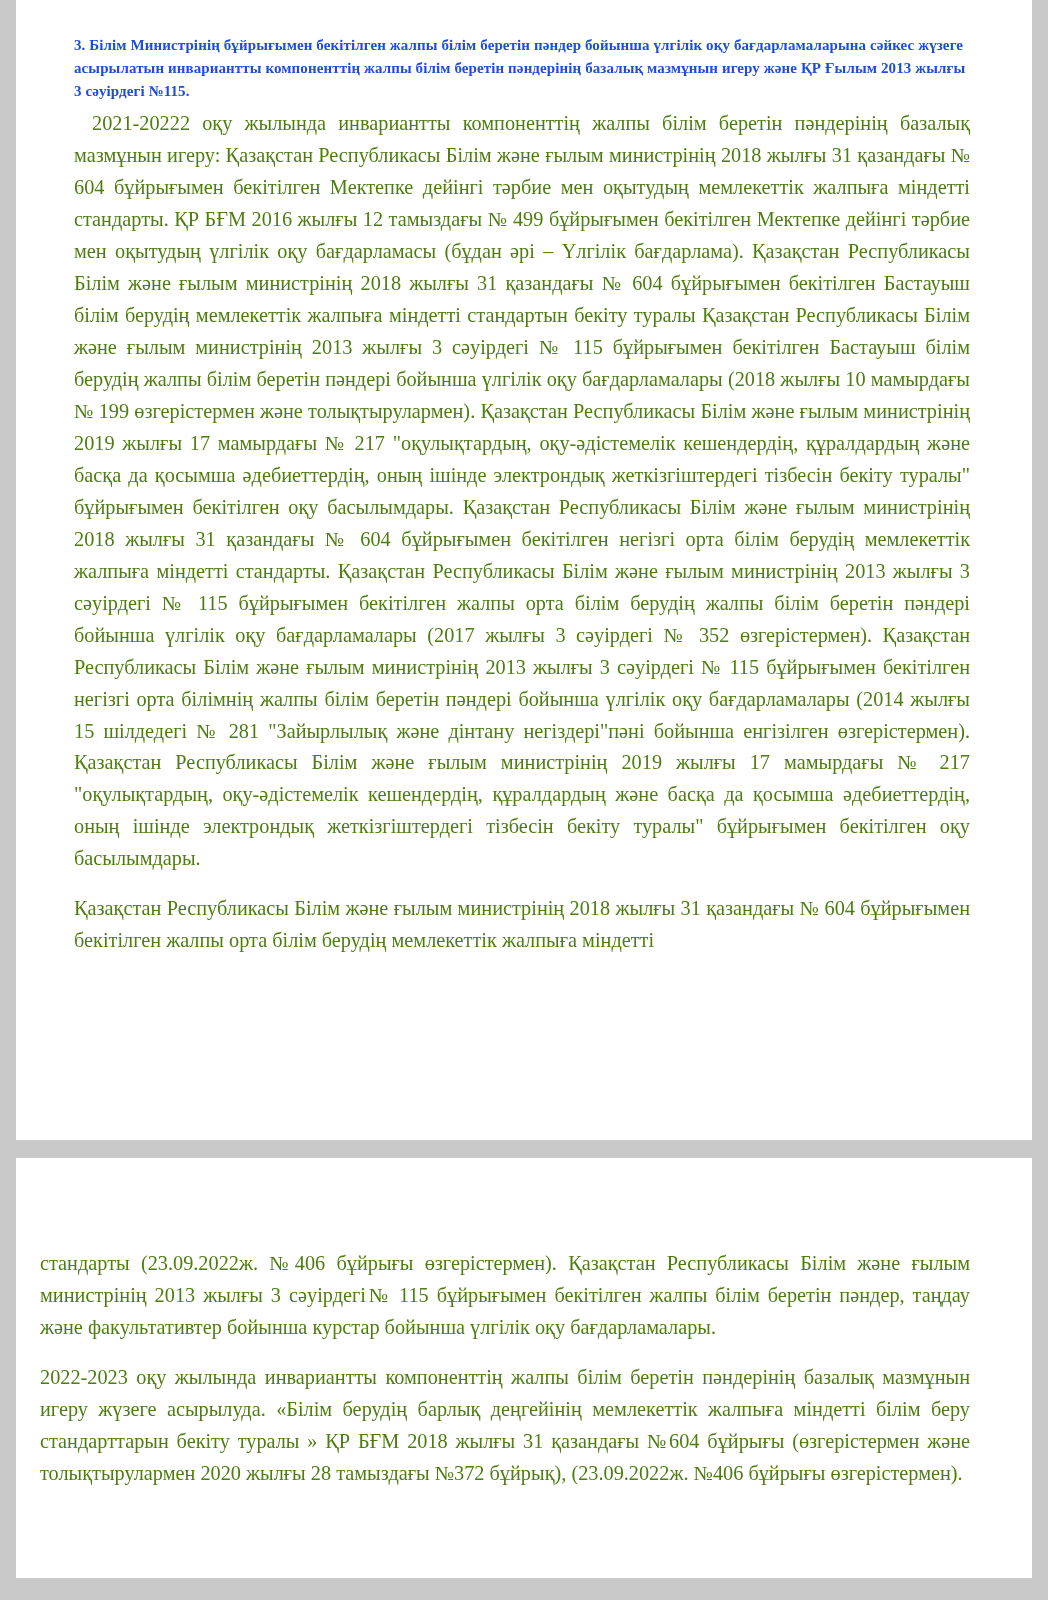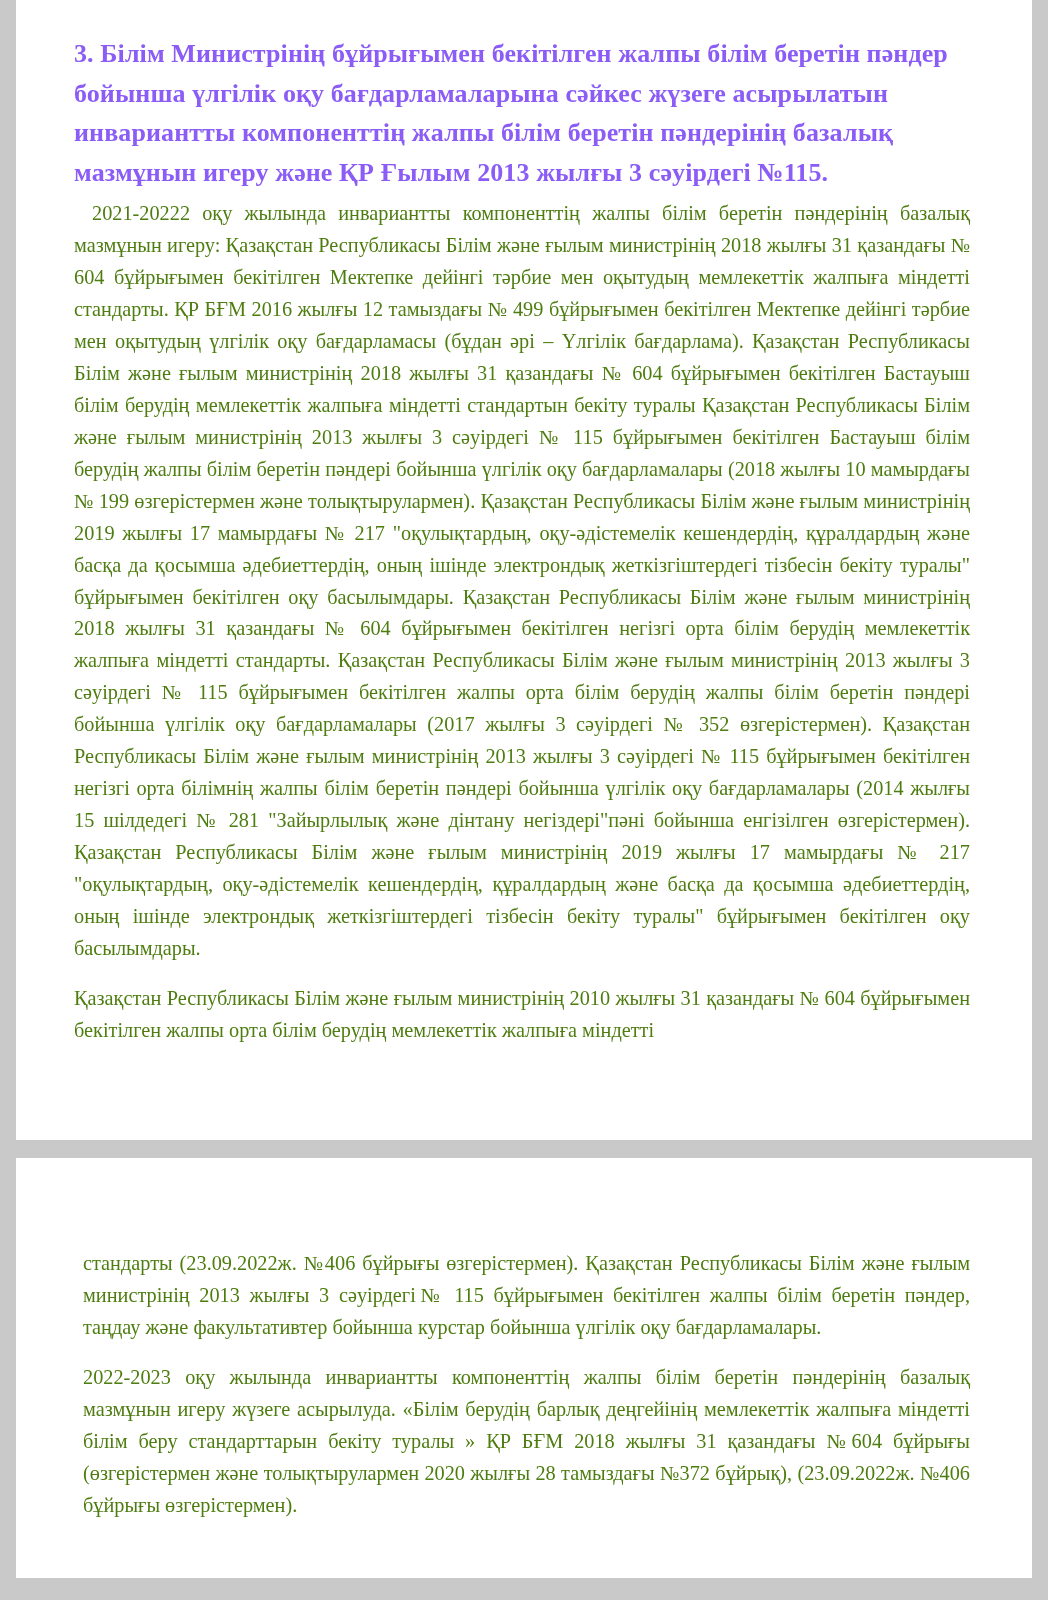--- a/index.html
+++ b/index.html
@@ -26,30 +26,30 @@
   .page-one {
     padding: 34px 62px 40px 58px;
     min-height: 1140px;
   }
   .gap {
     height: 18px;
     background: #c9c9c9;
     width: 1048px;
   }
   .page-two {
-    padding: 90px 62px 26px 67px;
+    padding: 90px 62px 26px 24px;
     min-height: 420px;
   }
   h1.heading {
-    font-size: 26px;
+    font-size: 15px;
     font-weight: bold;
     line-height: 1.52;
     margin: 0 0 6px 0;
     text-align: left;
-    color: #8b5cf6;
+    color: #1d4ed8;
     letter-spacing: 0.1px;
   }
   p.para {
     font-size: 20.3px;
     line-height: 1.575;
     margin: 0 0 4px 0;
     text-align: justify;
     color: #4d7c0f;
     text-indent: 0;
   }
@@ -64,21 +64,21 @@
   }
 </style>
 </head>
 <body>
 
 <div class="doc-wrap">
 
   <div class="page page-one">
     <h1 class="heading">3. Білім Министрінің бұйрығымен бекітілген жалпы білім беретін пәндер бойынша үлгілік оқу бағдарламаларына сәйкес жүзеге асырылатын инвариантты компоненттің жалпы білім беретін пәндерінің базалық мазмұнын игеру және ҚР Ғылым 2013 жылғы 3 сәуірдегі №115.</h1>
     <p class="para indent">2021-20222 оқу жылында инвариантты компоненттің жалпы білім беретін пәндерінің базалық мазмұнын игеру:  Қазақстан Республикасы Білім және ғылым министрінің 2018 жылғы 31 қазандағы № 604 бұйрығымен бекітілген Мектепке дейінгі тәрбие мен оқытудың мемлекеттік жалпыға міндетті стандарты.  ҚР БҒМ 2016 жылғы 12 тамыздағы № 499 бұйрығымен бекітілген Мектепке дейінгі тәрбие мен оқытудың үлгілік оқу бағдарламасы (бұдан әрі – Үлгілік бағдарлама). Қазақстан Республикасы Білім және ғылым министрінің 2018 жылғы 31 қазандағы № 604 бұйрығымен бекітілген Бастауыш білім берудің мемлекеттік жалпыға міндетті стандартын бекіту туралы Қазақстан Республикасы Білім және ғылым министрінің 2013 жылғы 3 сәуірдегі № 115 бұйрығымен бекітілген Бастауыш білім берудің жалпы білім беретін пәндері бойынша үлгілік оқу бағдарламалары (2018 жылғы 10 мамырдағы № 199 өзгерістермен және толықтырулармен). Қазақстан Республикасы Білім және ғылым министрінің 2019 жылғы 17 мамырдағы № 217 "оқулықтардың, оқу-әдістемелік кешендердің, құралдардың және басқа да қосымша әдебиеттердің, оның ішінде электрондық жеткізгіштердегі тізбесін бекіту туралы" бұйрығымен бекітілген оқу басылымдары. Қазақстан Республикасы Білім және ғылым министрінің 2018 жылғы 31 қазандағы № 604 бұйрығымен бекітілген негізгі орта білім берудің мемлекеттік жалпыға міндетті стандарты. Қазақстан Республикасы Білім және ғылым министрінің 2013 жылғы 3 сәуірдегі № 115 бұйрығымен бекітілген жалпы орта білім берудің жалпы білім беретін пәндері бойынша үлгілік оқу бағдарламалары (2017 жылғы 3 сәуірдегі № 352 өзгерістермен). Қазақстан Республикасы Білім және ғылым министрінің 2013 жылғы 3 сәуірдегі № 115 бұйрығымен бекітілген негізгі орта білімнің жалпы білім беретін пәндері бойынша үлгілік оқу бағдарламалары (2014 жылғы 15 шілдедегі № 281 "Зайырлылық және дінтану негіздері"пәні бойынша енгізілген өзгерістермен). Қазақстан Республикасы Білім және ғылым министрінің 2019 жылғы 17 мамырдағы № 217 "оқулықтардың, оқу-әдістемелік кешендердің, құралдардың және басқа да қосымша әдебиеттердің, оның ішінде электрондық жеткізгіштердегі тізбесін бекіту туралы" бұйрығымен бекітілген оқу басылымдары.</p>
-    <p class="para spaced">Қазақстан Республикасы Білім және ғылым министрінің 2010 жылғы 31 қазандағы № 604 бұйрығымен бекітілген жалпы орта білім берудің мемлекеттік жалпыға міндетті</p>
+    <p class="para spaced">Қазақстан Республикасы Білім және ғылым министрінің 2018 жылғы 31 қазандағы № 604 бұйрығымен бекітілген жалпы орта білім берудің мемлекеттік жалпыға міндетті</p>
   </div>
 
   <div class="gap"></div>
 
   <div class="page page-two">
     <p class="para">стандарты (23.09.2022ж. №406 бұйрығы өзгерістермен). Қазақстан Республикасы Білім және ғылым министрінің 2013 жылғы 3 сәуірдегі№ 115 бұйрығымен бекітілген жалпы білім беретін пәндер, таңдау және факультативтер бойынша курстар бойынша үлгілік оқу бағдарламалары.</p>
     <p class="para spaced">2022-2023 оқу жылында инвариантты компоненттің жалпы білім беретін пәндерінің базалық мазмұнын игеру  жүзеге асырылуда.  «Білім берудің барлық деңгейінің мемлекеттік жалпыға міндетті білім беру стандарттарын бекіту туралы » ҚР БҒМ 2018 жылғы 31 қазандағы №604 бұйрығы (өзгерістермен және толықтырулармен 2020 жылғы 28 тамыздағы №372 бұйрық), (23.09.2022ж. №406 бұйрығы өзгерістермен).</p>
   </div>
 
 </div>

